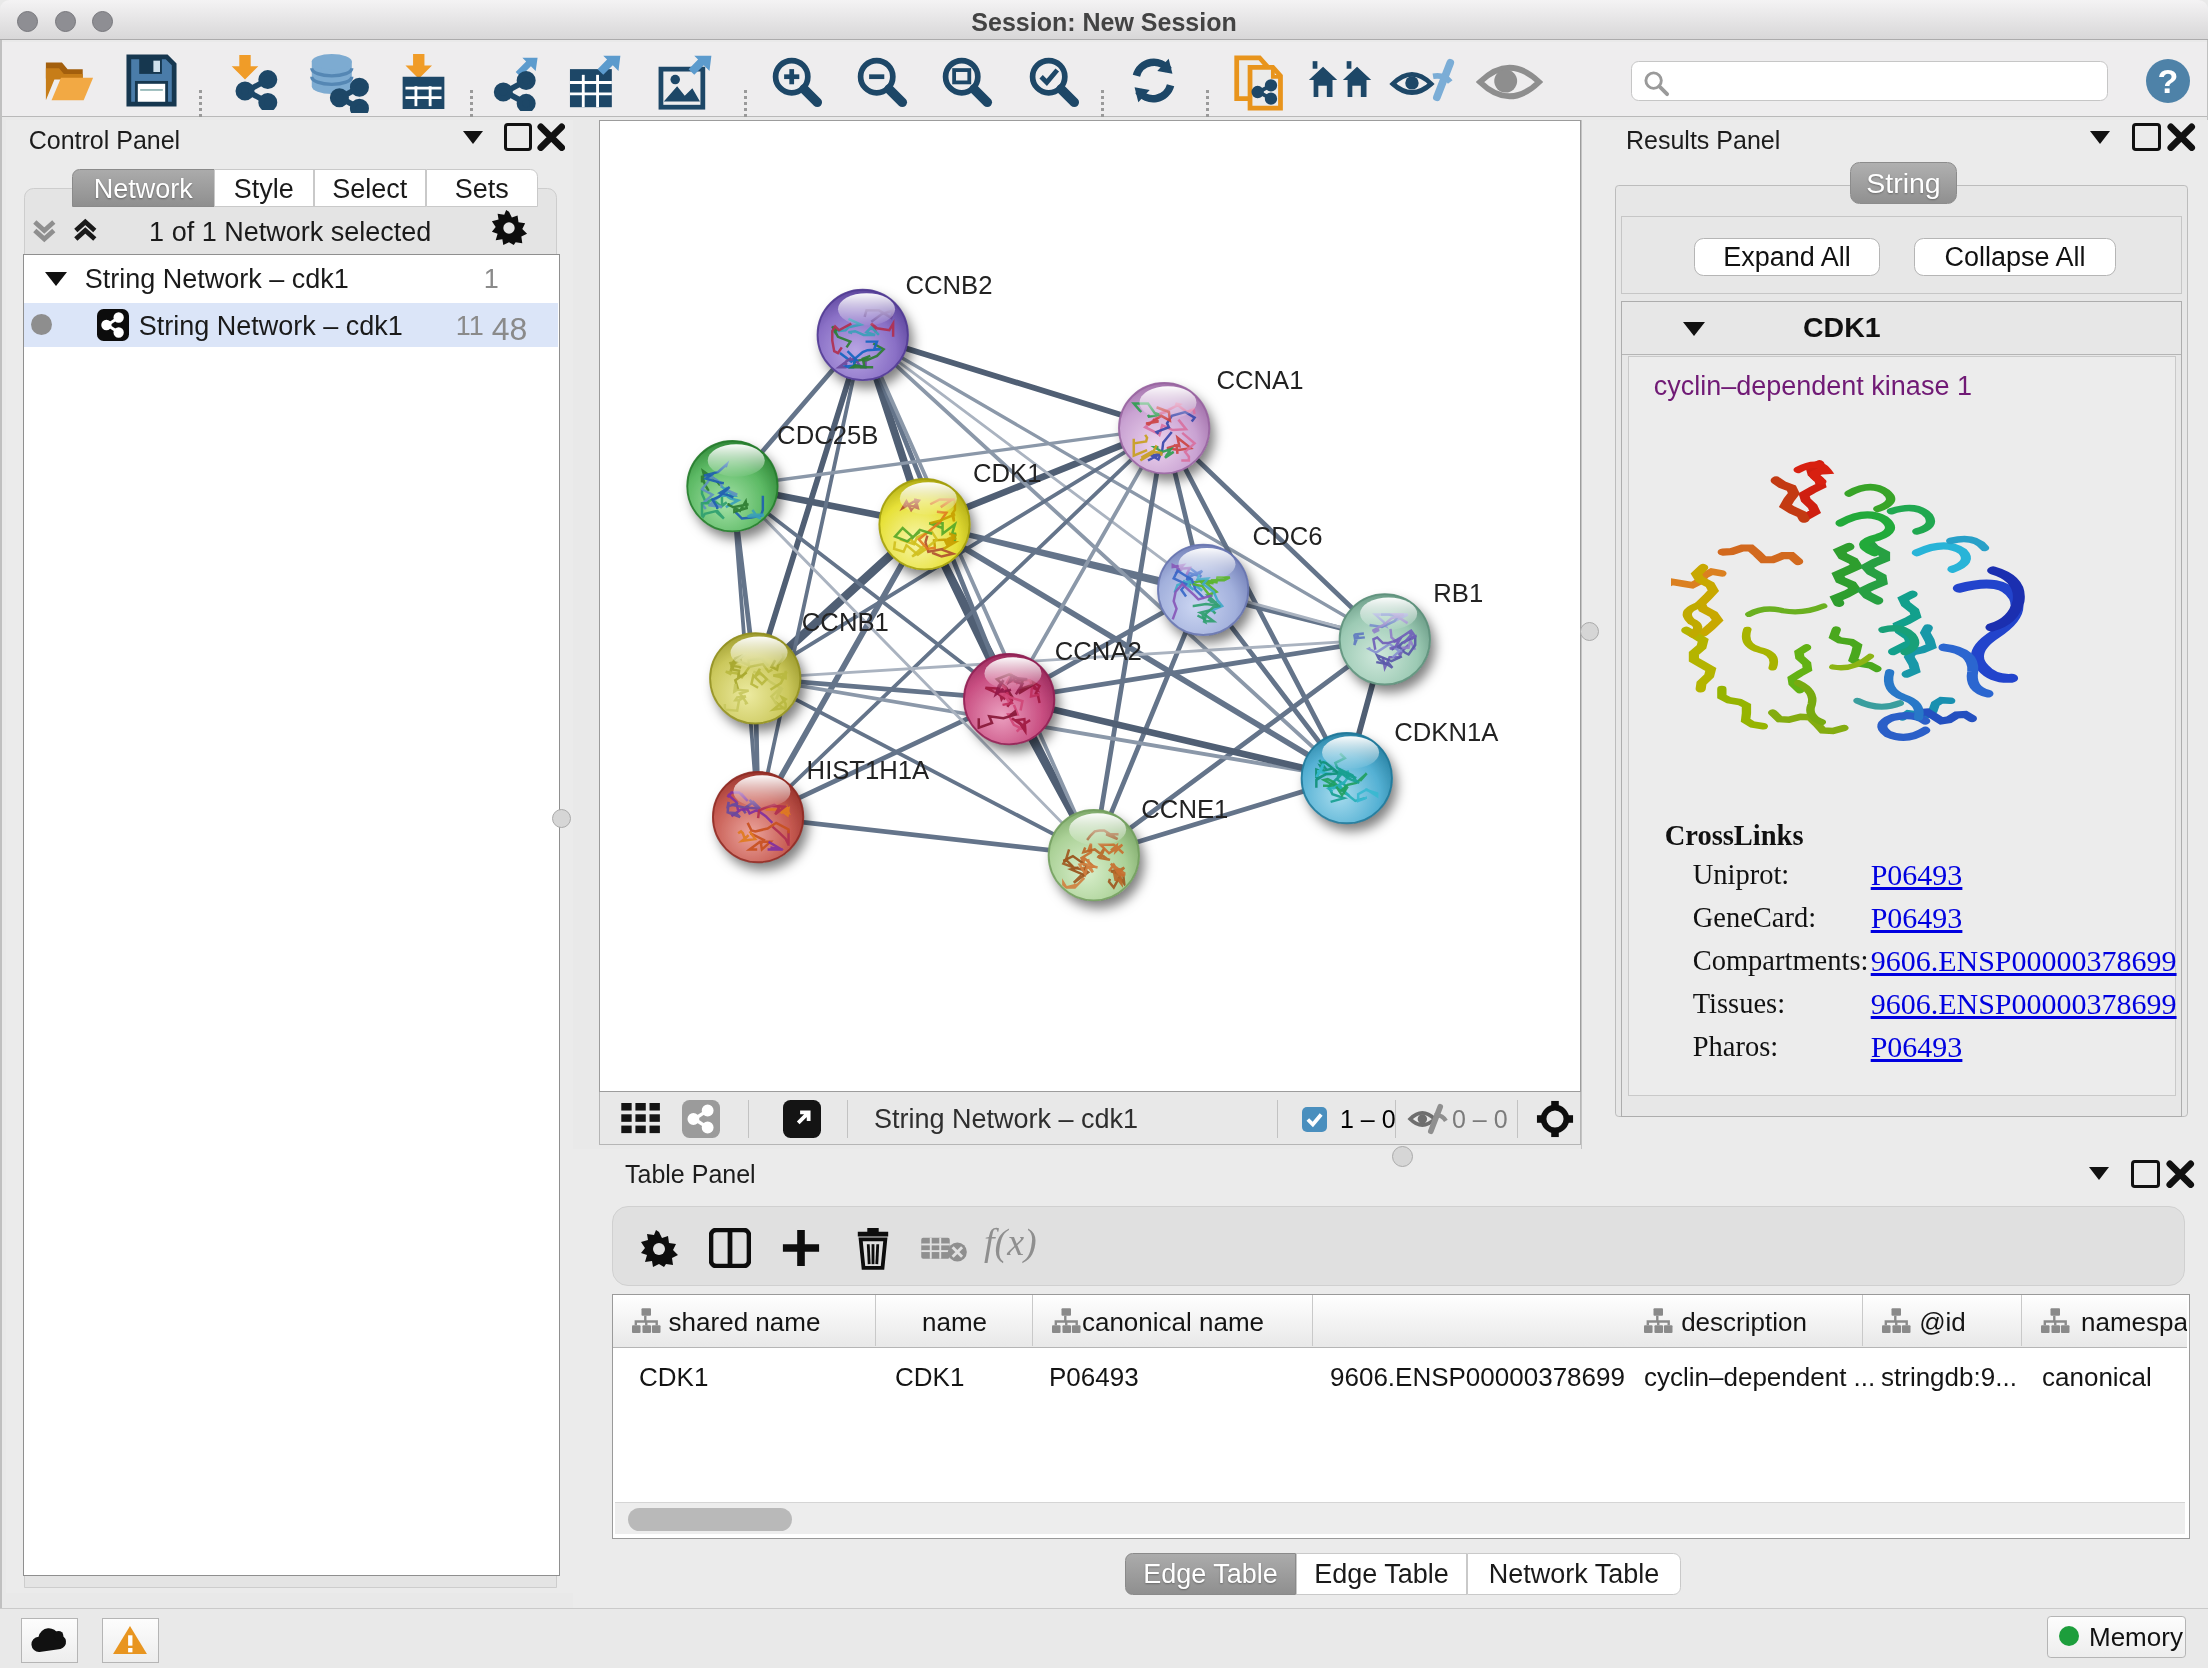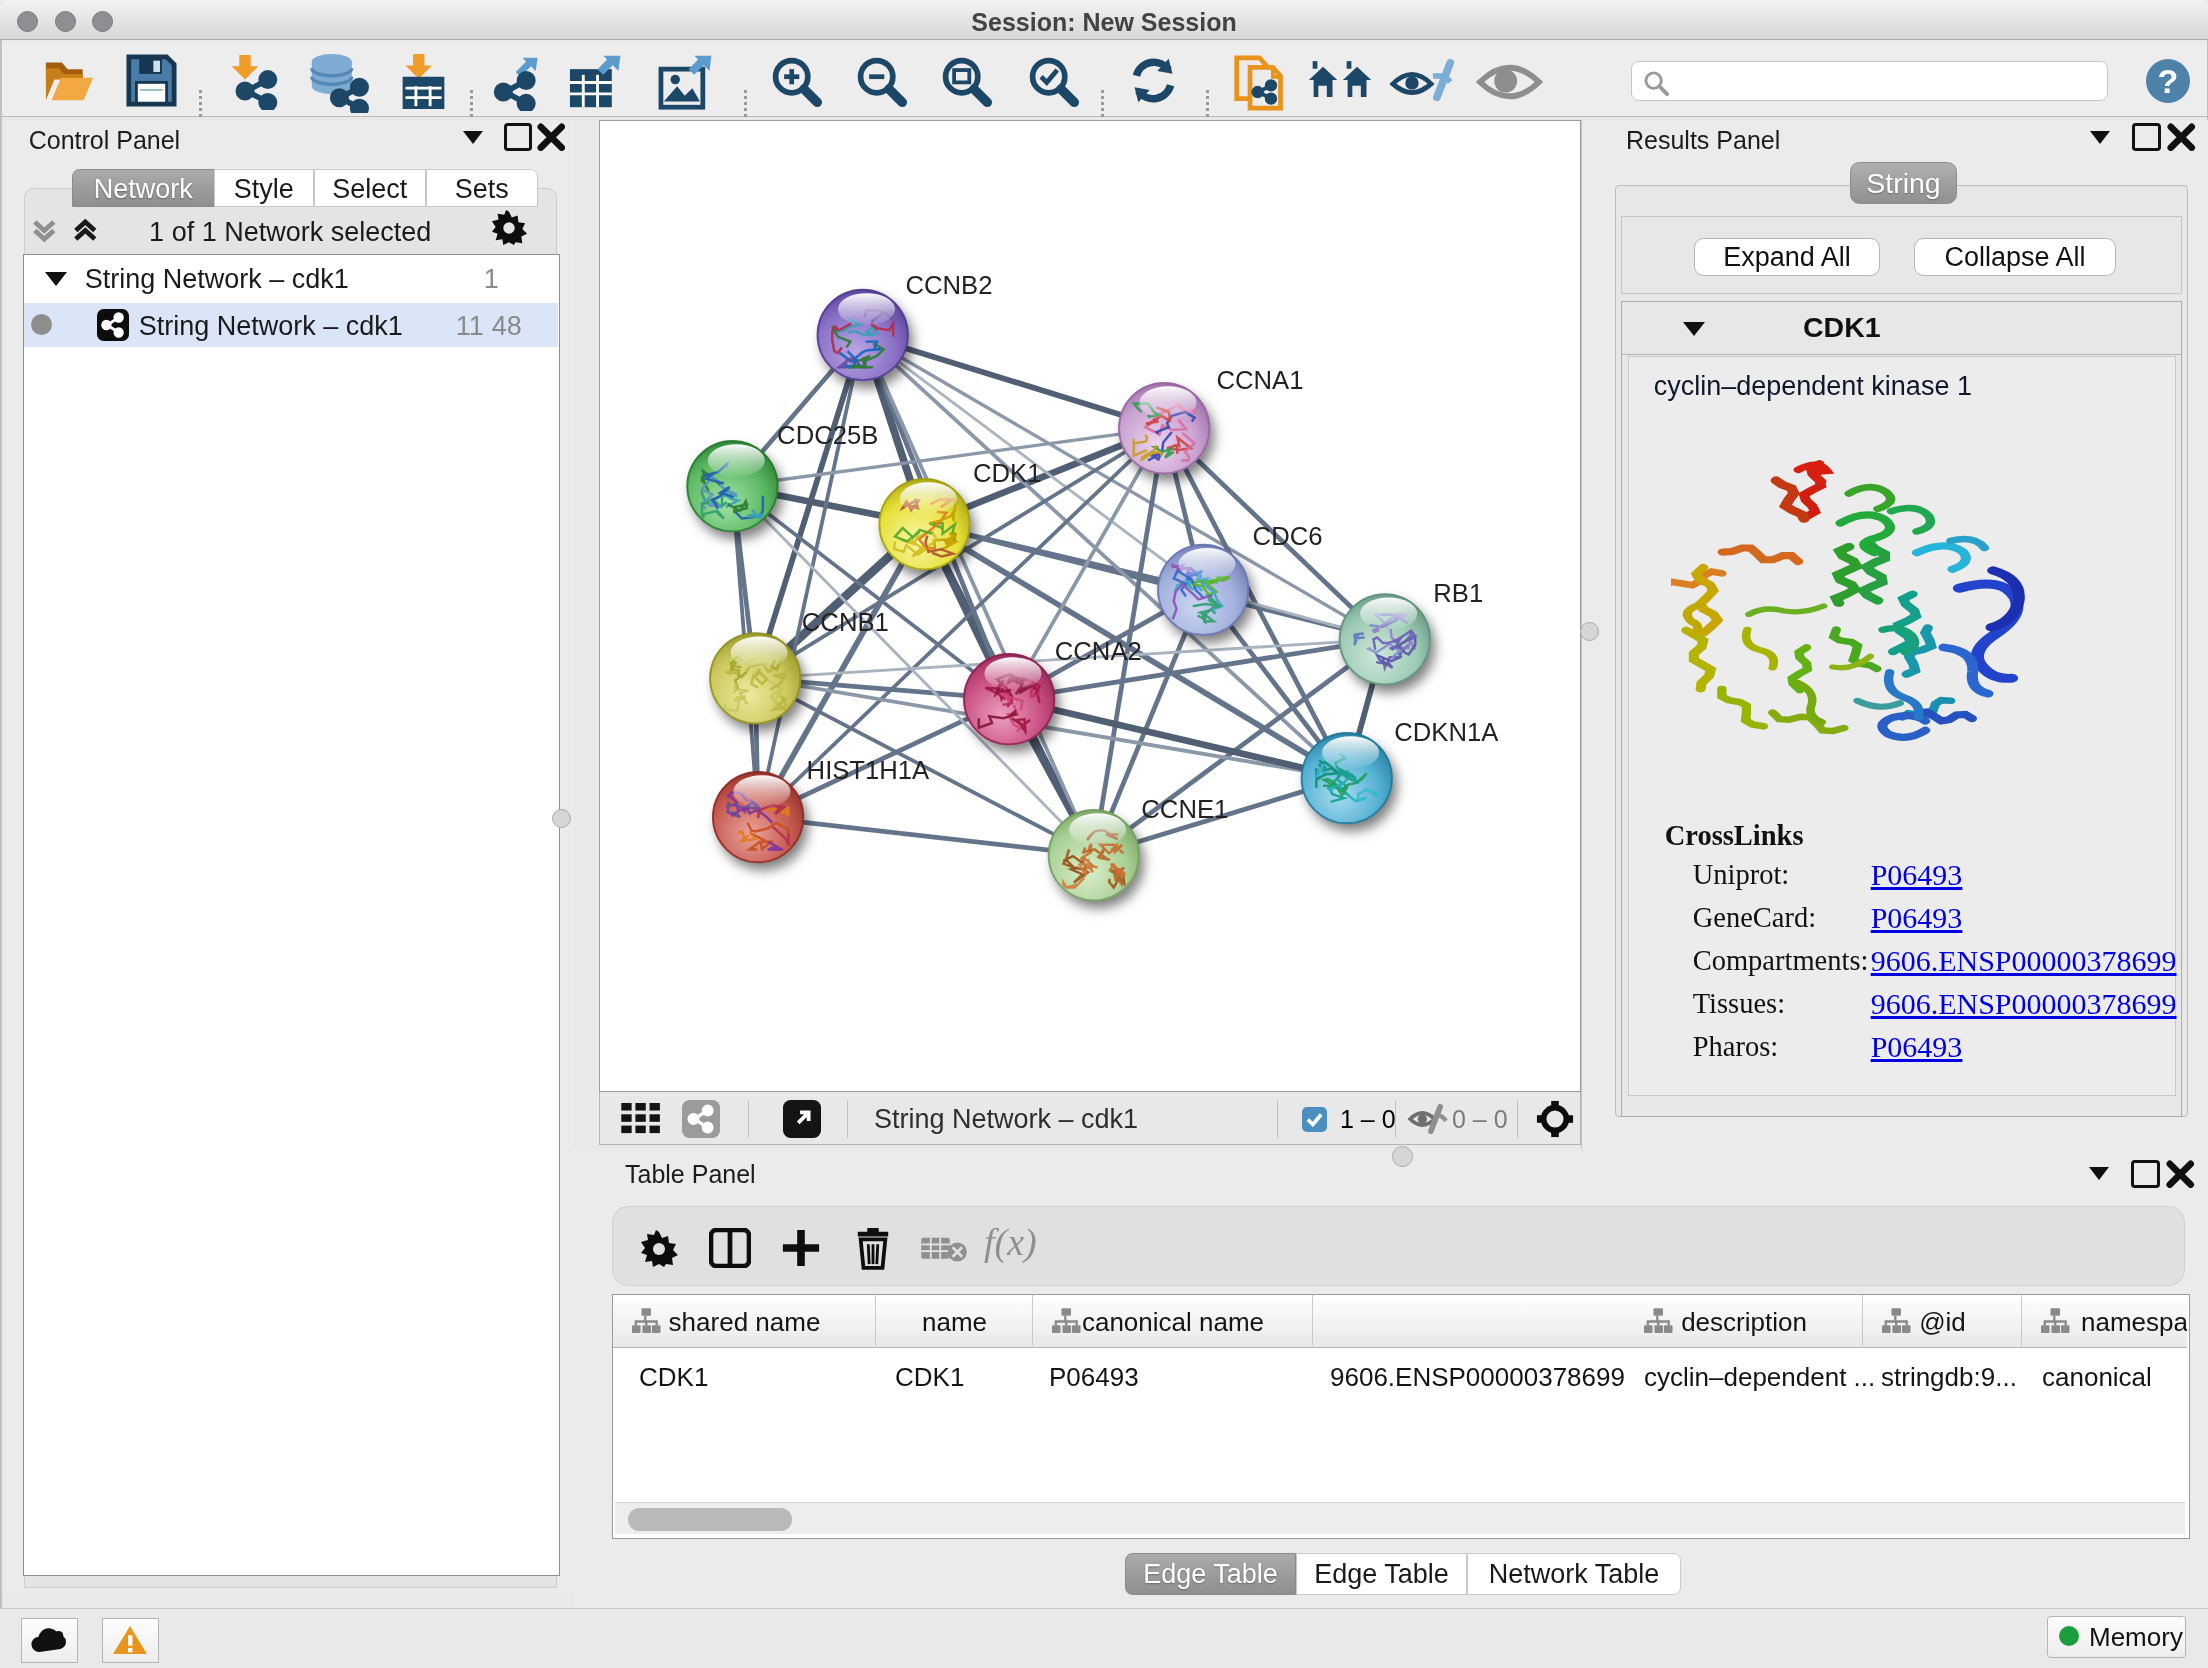--- a/index.html
+++ b/index.html
@@ -233,21 +233,21 @@
           <g stroke="#fff" stroke-width="3" fill="#fff">
             <line x1="11" y1="17" x2="23" y2="9"></line>
             <line x1="11" y1="17" x2="23" y2="25"></line>
             <circle cx="23" cy="9" r="4"></circle>
             <circle cx="10" cy="17" r="4"></circle>
             <circle cx="23" cy="25" r="4"></circle>
           </g>
         </svg>
       <div class="abs" style="left:115px;top:7.6px;font-size:27px">String Network – cdk1</div>
       <div class="abs" style="left:432px;top:7.6px;font-size:27px;color:#8a8a8a">11</div>
-      <div class="abs" style="left:468px;top:7.6px;font-size:27px;color:#8a8a8a">48</div>
+      <div class="abs" style="left:468px;top:7.6px;font-size:32px;color:#8a8a8a">48</div>
     </div>
   </div>
 </div>
 
 <div id="canvas" class="abs" style="left:599px;top:120px;width:982px;height:972px;background:#fff;border:1px solid #9c9c9c">
 <svg width="980" height="970" viewBox="0 0 1030 1020" style="position:absolute;left:0;top:0">
 <defs>
 <radialGradient id="gCCNB2" cx="0.42" cy="0.68" r="0.80">
           <stop offset="0" stop-color="#b9a6e4"></stop>
           <stop offset="0.55" stop-color="#8a70c6"></stop>
@@ -694,21 +694,21 @@
     <div class="abs" style="left:72px;top:21px;width:186px;height:38px;background:#fff;border:1px solid #b5b5b5;border-radius:9.5px;font-size:27px;text-align:center;line-height:36px;color:#111">Expand All</div>
     <div class="abs" style="left:292px;top:21px;width:202px;height:38px;background:#fff;border:1px solid #b5b5b5;border-radius:9.5px;font-size:27px;text-align:center;line-height:36px;color:#111">Collapse All</div>
   </div>
 
   <div class="abs" style="left:39px;top:181px;width:561px;height:816px;border:1px solid #adadad">
     <div class="abs" style="left:0;top:0;width:559px;height:53px;border-bottom:1px solid #b5b5b5">
       <div class="tri-d abs" style="left:61px;top:20px;border-left-width:11.4px;border-right-width:11.4px;border-top-width:14.3px"></div>
       <div class="abs" style="left:181px;top:8.6px;font-size:28.5px;font-weight:bold;color:#111">CDK1</div>
     </div>
     <div class="abs" style="left:5.7px;top:54px;width:548px;height:740px;background:#ececec;border:1px solid #c9c9c9">
-      <div class="abs" style="left:25px;top:14.3px;font-size:27px;color:#0f172a">cyclin–dependent kinase 1</div>
+      <div class="abs" style="left:25px;top:14.3px;font-size:27px;color:#701a75">cyclin–dependent kinase 1</div>
 
       <svg class="abs" style="left:42px;top:95px" width="356" height="308" viewBox="0 0 420 520" preserveAspectRatio="none">
         <g fill="none" stroke-linecap="round">
 <path d="M175 20 L165 27 L167 37 L175 47 L177 57 L167 64 L157 72 L159 81 L167 92 L170 101 L160 109" stroke="#cf1f10" stroke-width="12"></path>
 <path d="M157 113 L154 105 L143 98 L135 91 L139 81 L145 70 L142 61 L131 55 L124 48" stroke="#c33a12" stroke-width="13"></path>
 <path d="M150 30 q24 -18 34 2 q-28 2 -6 18" stroke="#d82010" stroke-width="11"></path>
 <path d="M150 185 L142 175 L132 175 L120 182 L109 182 L102 172 L94 162 L84 162 L72 168 L61 169" stroke="#d2691e" stroke-width="12"></path>
 <path d="M60 205 L48 202 L40 208 L33 219 L25 225 L13 222 L1 219 L-7 225 L-14 236" stroke="#db8020" stroke-width="11"></path>
 <path d="M38 195 L30 206 L34 215 L46 224 L50 234 L43 245 L35 256 L38 265 L50 274 L55 284 L47 295 L39 305" stroke="#c8a800" stroke-width="12"></path>
 <path d="M18 301 L29 310 L38 318 L36 329 L27 340 L27 351 L37 359 L47 367 L45 378 L36 390 L35 400" stroke="#b4b400" stroke-width="12"></path>

